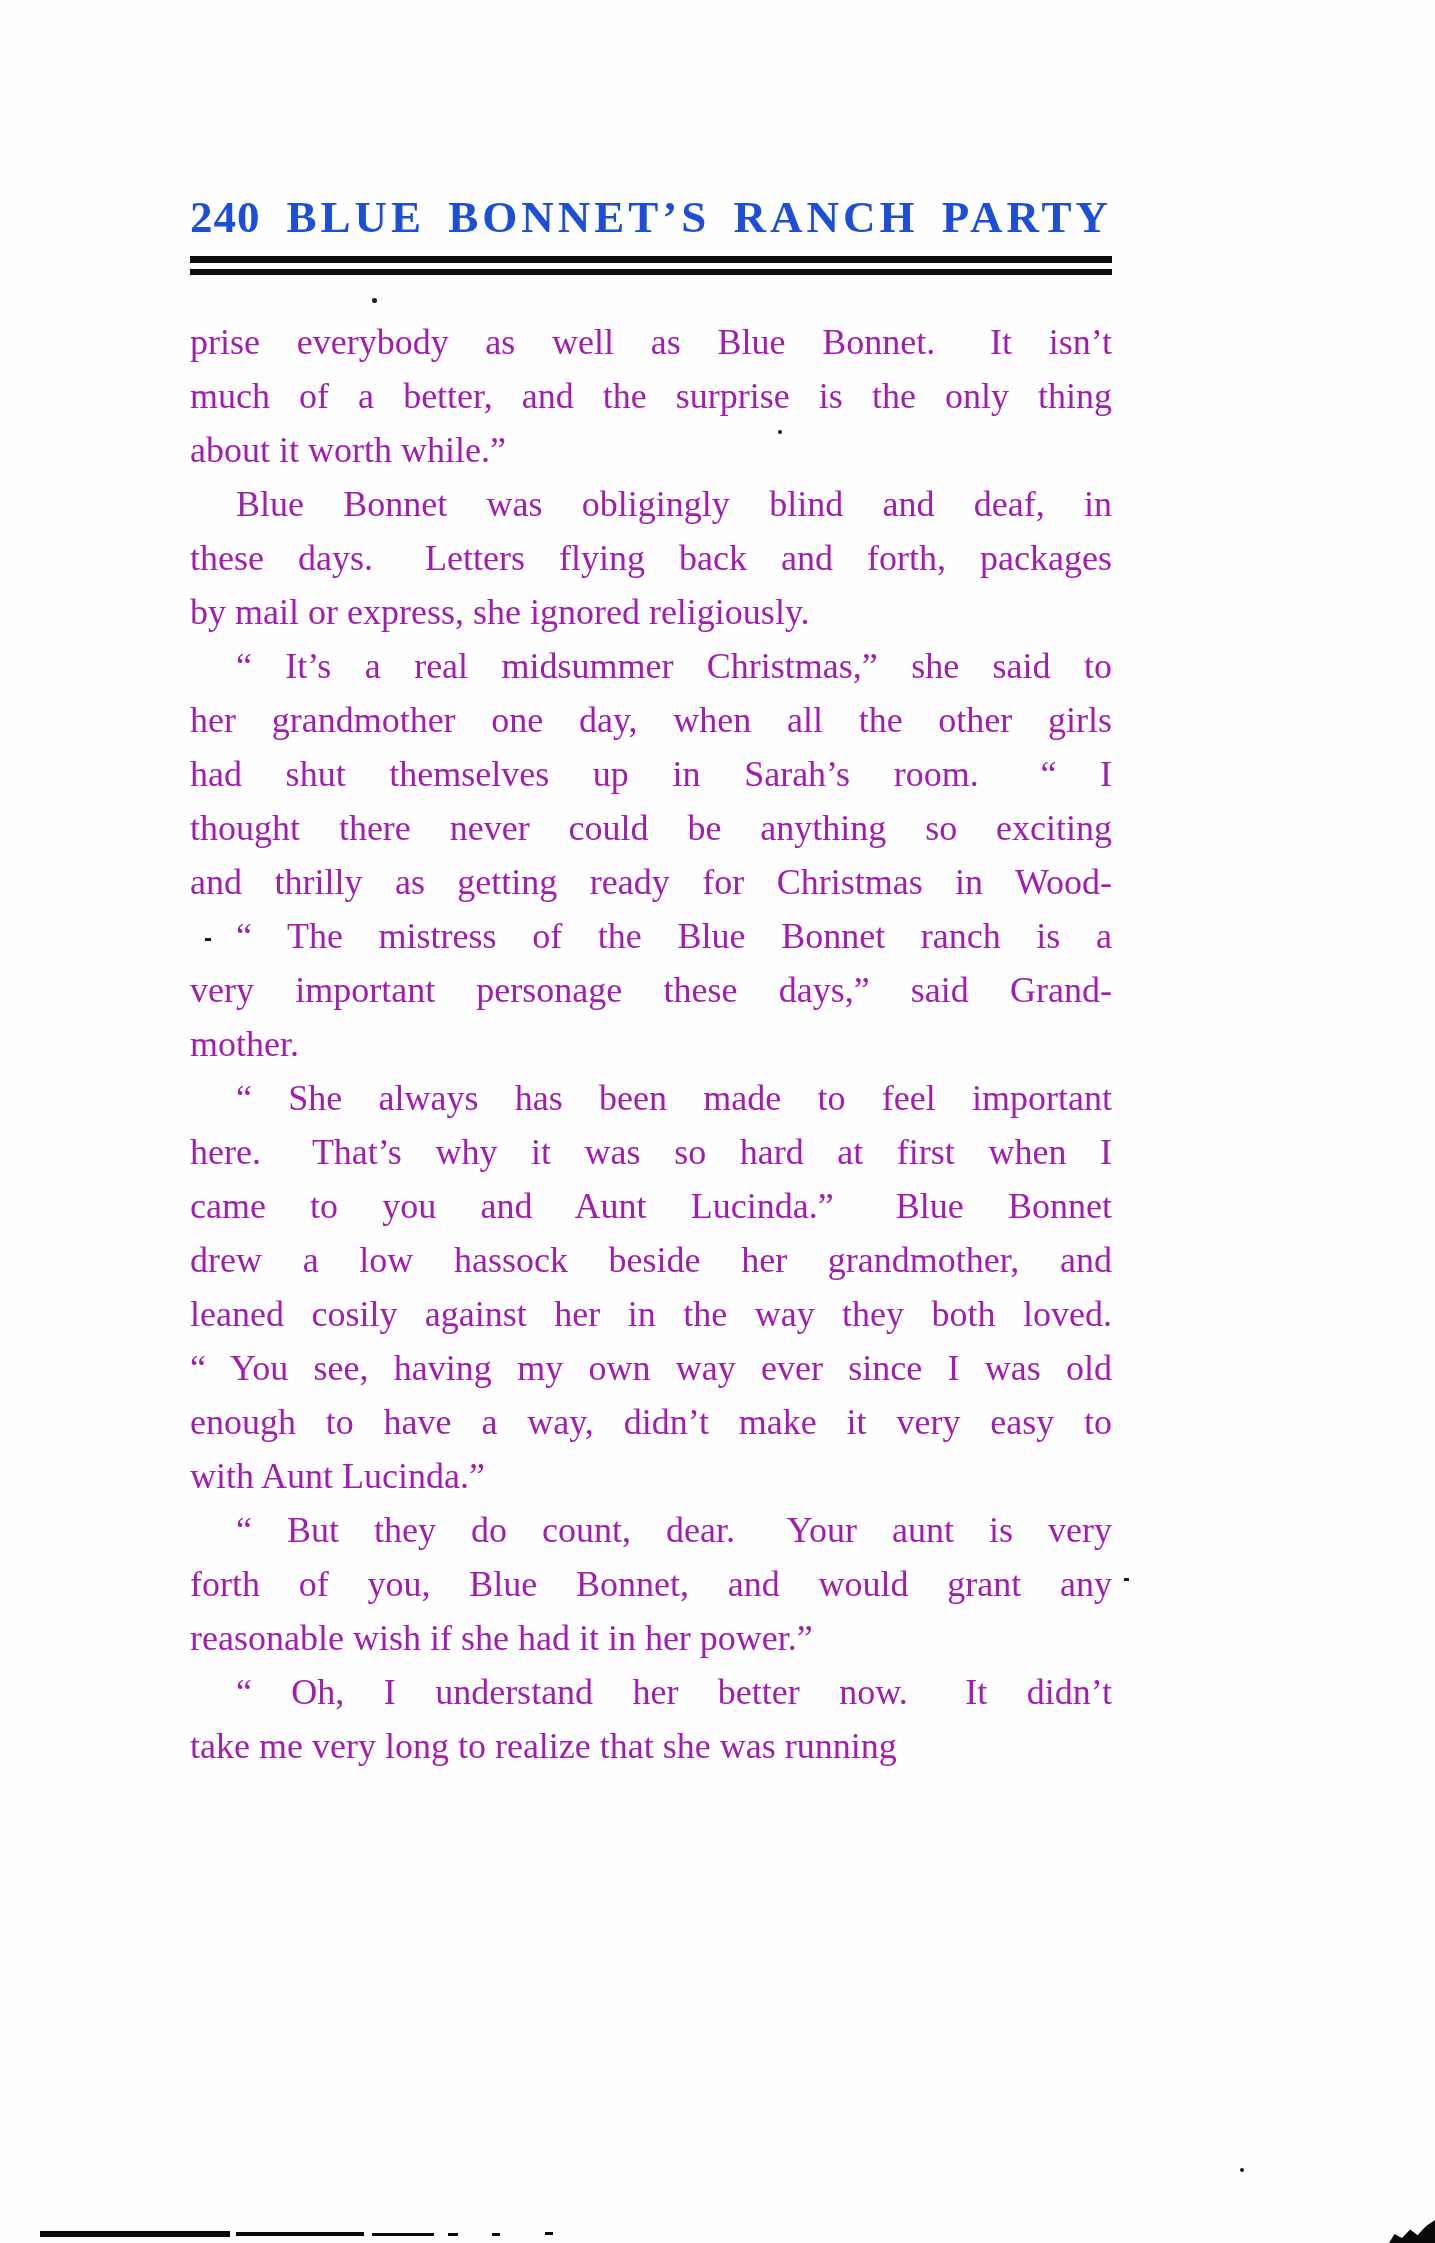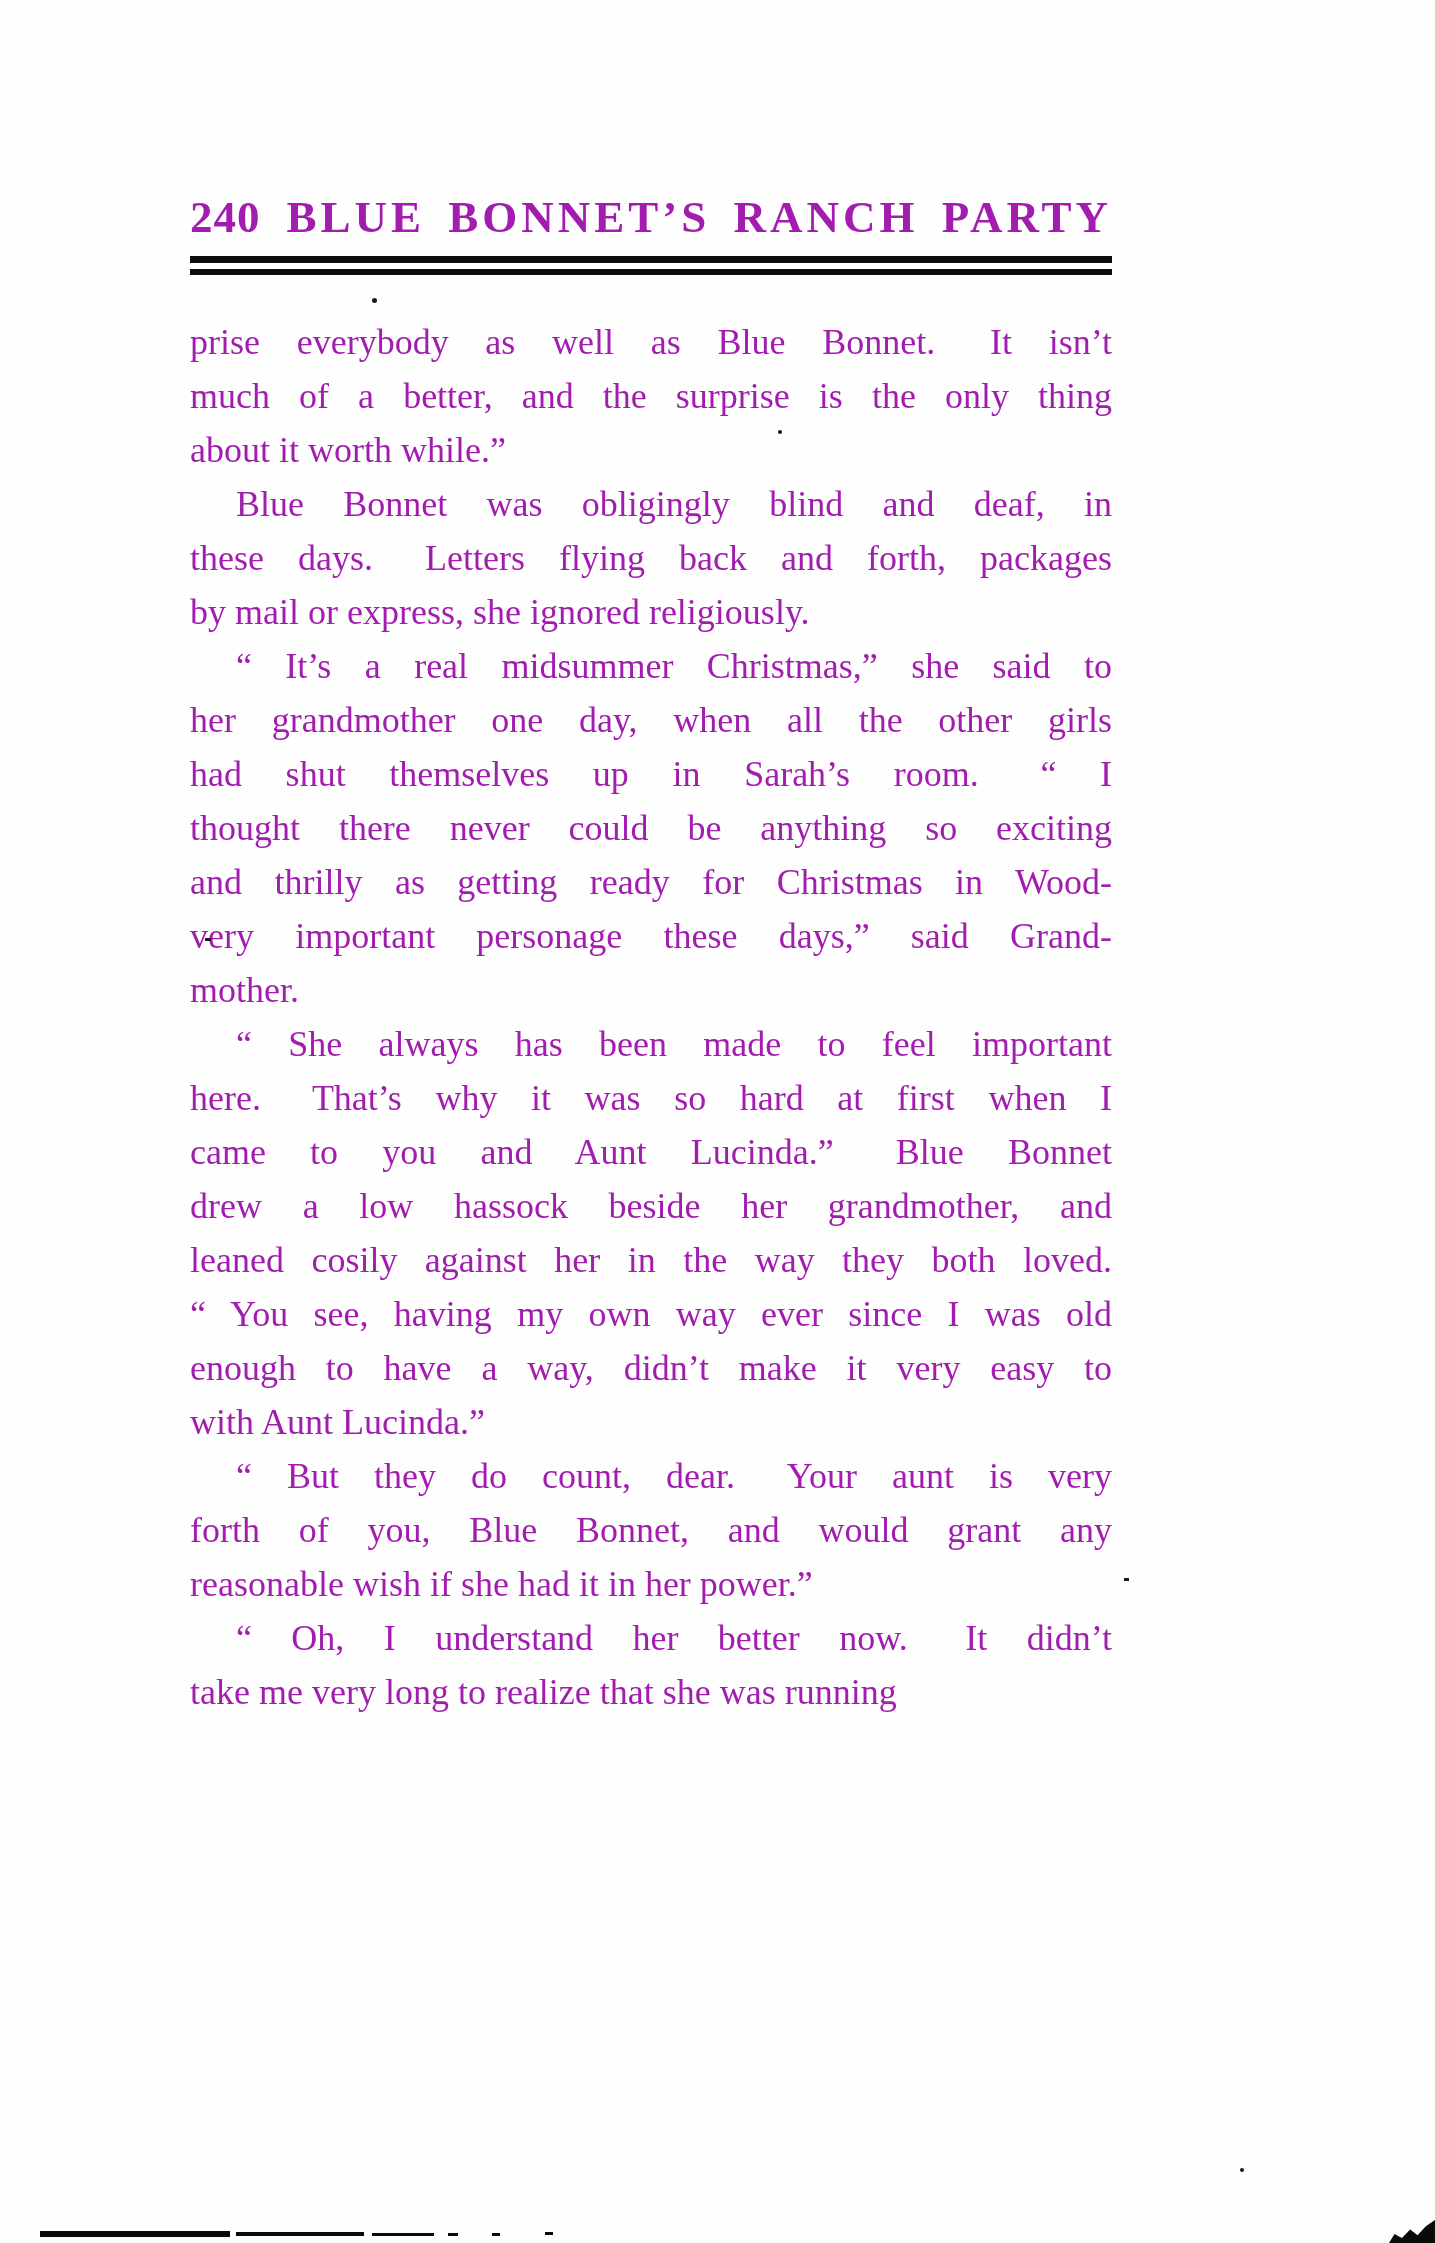--- a/index.html
+++ b/index.html
@@ -23,21 +23,21 @@
     width: 922px;
   }
   .page-header {
     display: flex;
     align-items: baseline;
     gap: 26px;
     font-weight: bold;
     font-size: 45px;
     line-height: 50px;
     white-space: nowrap;
-    color: #a21caf;
+    color: #1d4ed8;
   }
   .page-number {
     letter-spacing: 1px;
   }
   .running-title {
     letter-spacing: 4px;
     word-spacing: 8px;
     flex: 1;
   }
   .header-rule {
@@ -99,20 +99,21 @@
         <div class="line">much of a better, and the surprise is the only thing</div>
         <div class="line last">about it worth while.”</div>
         <div class="line indent">Blue Bonnet was obligingly blind and deaf, in</div>
         <div class="line">these days.  Letters flying back and forth, packages</div>
         <div class="line last">by mail or express, she ignored religiously.</div>
         <div class="line indent">“ It’s a real midsummer Christmas,” she said to</div>
         <div class="line">her grandmother one day, when all the other girls</div>
         <div class="line">had shut themselves up in Sarah’s room.  “ I</div>
         <div class="line">thought there never could be anything so exciting</div>
         <div class="line">and thrilly as getting ready for Christmas in Wood-</div>
+        <div class="line indent">“ The mistress of the Blue Bonnet ranch is a</div>
         <div class="line">very important personage these days,” said Grand-</div>
         <div class="line last">mother.</div>
         <div class="line indent">“ She always has been made to feel important</div>
         <div class="line">here.  That’s why it was so hard at first when I</div>
         <div class="line">came to you and Aunt Lucinda.”  Blue Bonnet</div>
         <div class="line">drew a low hassock beside her grandmother, and</div>
         <div class="line">leaned cosily against her in the way they both loved.</div>
         <div class="line">“ You see, having my own way ever since I was old</div>
         <div class="line">enough to have a way, didn’t make it very easy to</div>
         <div class="line last">with Aunt Lucinda.”</div>

